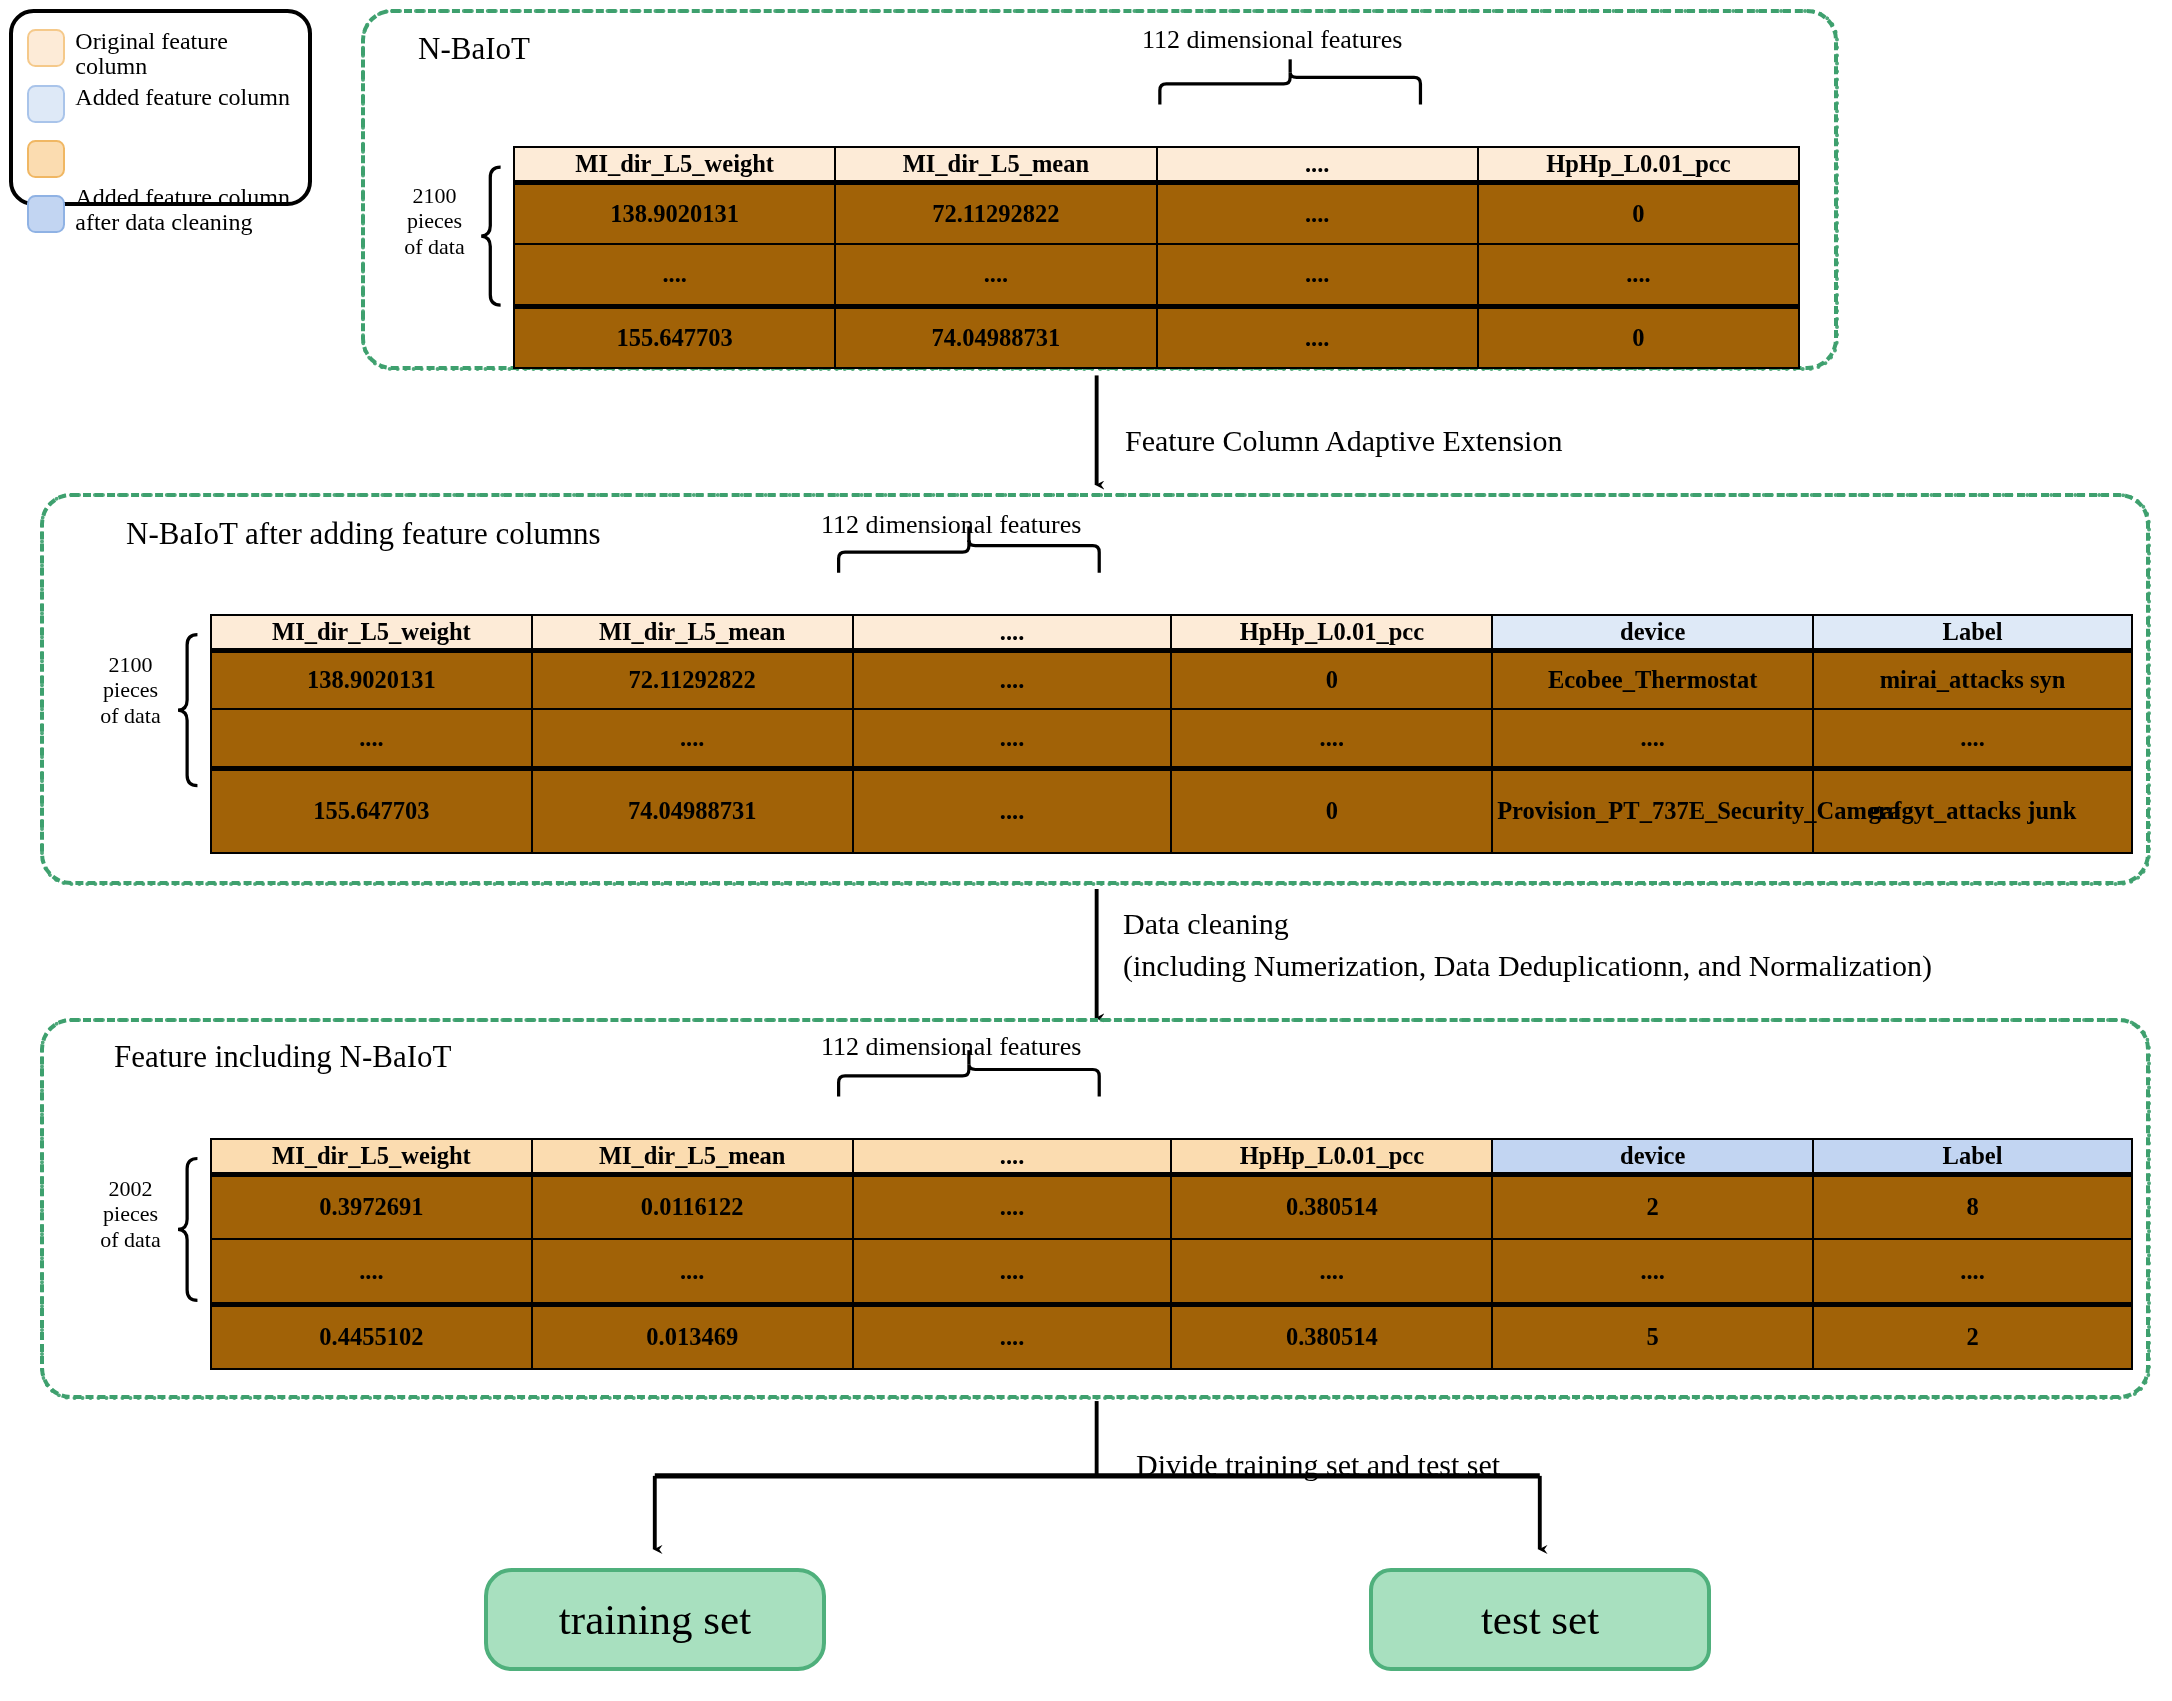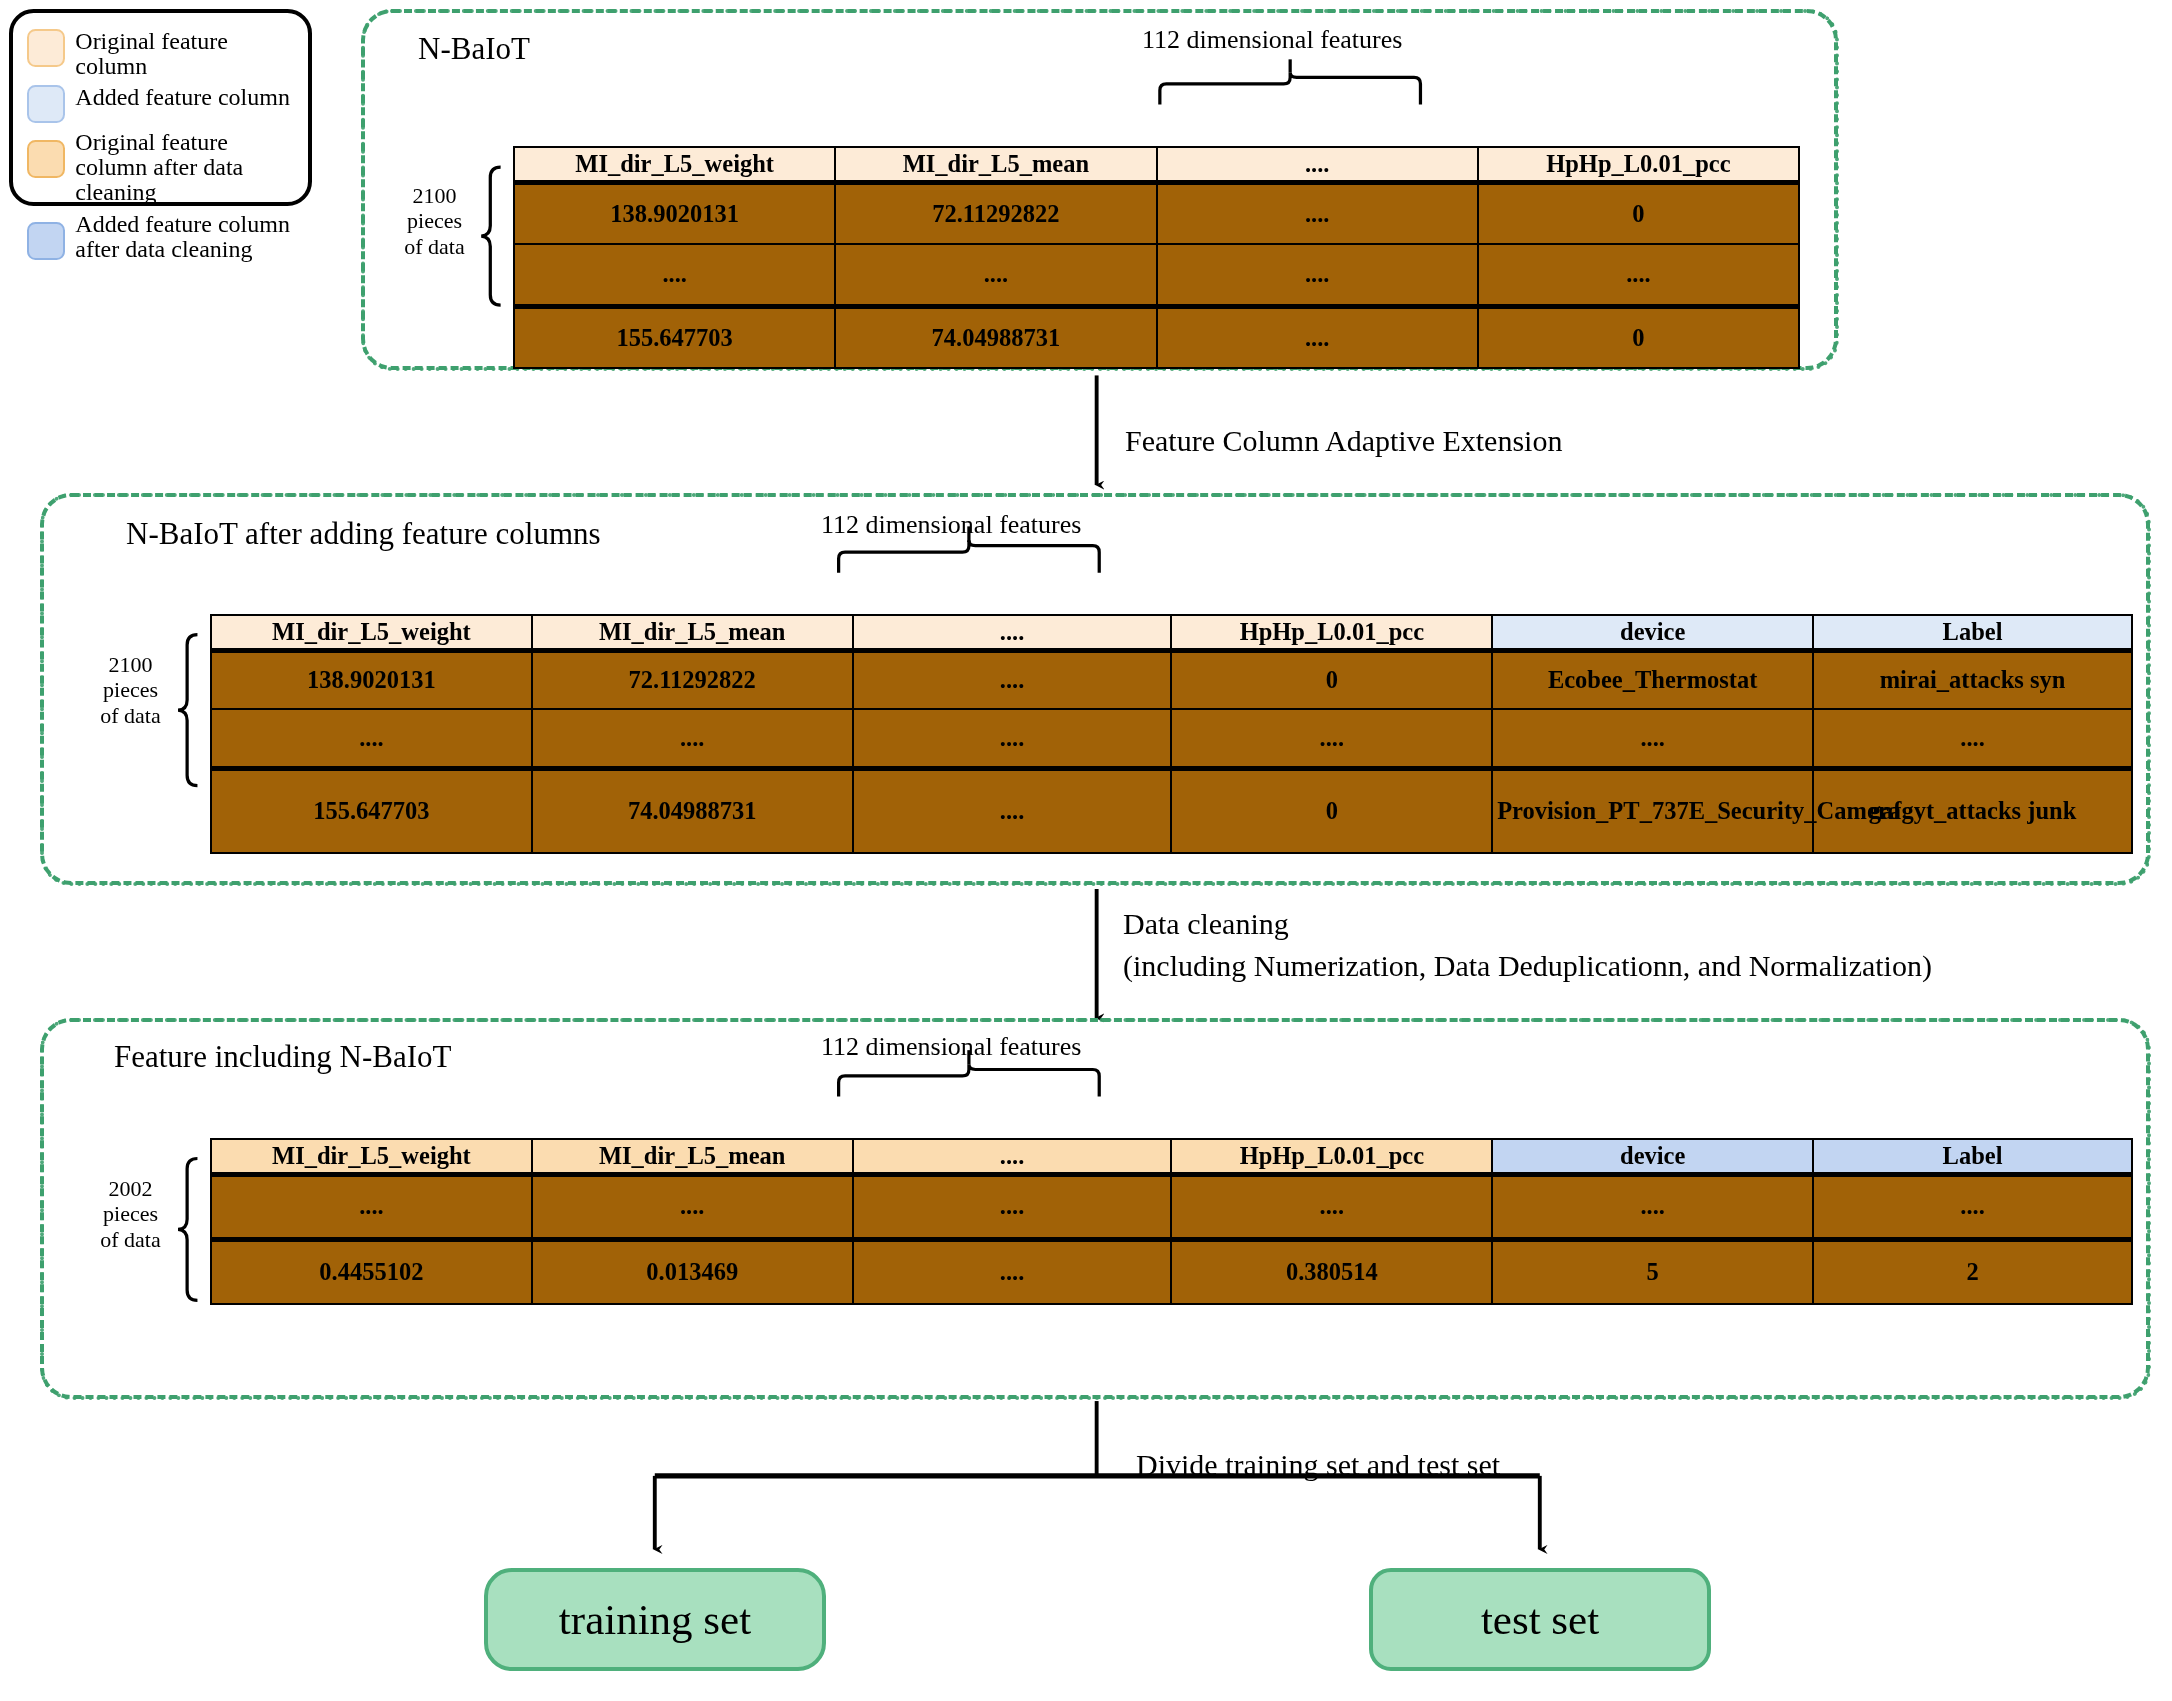--- a/index.html
+++ b/index.html
@@ -63,21 +63,20 @@
   <div class="lg-row">
     <div class="lg-sw o1"></div>
     <div class="lg-tx">Original feature column</div>
   </div>
   <div class="lg-row">
     <div class="lg-sw b1"></div>
     <div class="lg-tx">Added feature column</div>
   </div>
   <div class="lg-row two">
     <div class="lg-sw o2"></div>
-    <div class="lg-tx" style="max-width:239px;">Original feature column after data cleaning</div>
   </div>
   <div class="lg-row two">
     <div class="lg-sw b2"></div>
     <div class="lg-tx" style="max-width:239px;">Added feature column after data cleaning</div>
   </div>
 </div>
 
 <div class="dashbox" style="left:361px;top:9px;width:1477px;height:361px;"></div>
 
 <div class="sec-title" style="left:418px;top:31px;">N-BaIoT</div>
@@ -249,20 +248,28 @@
     </colgroup>
   <tbody>
       <tr class="hdr">
     <td class="hd orange2">MI_dir_L5_weight</td>
     <td class="hd orange2">MI_dir_L5_mean</td>
     <td class="hd orange2">....</td>
     <td class="hd orange2">HpHp_L0.01_pcc</td>
     <td class="hd blue2">device</td>
     <td class="hd blue2">Label</td>
   </tr>
+  <tr style="height:65px;">
+    <td>0.3972691</td>
+    <td>0.0116122</td>
+    <td>....</td>
+    <td>0.380514</td>
+    <td>2</td>
+    <td>8</td>
+  </tr>
   <tr class="dots" style="height:65px;">
     <td>....</td>
     <td>....</td>
     <td>....</td>
     <td>....</td>
     <td>....</td>
     <td>....</td>
   </tr>
   <tr style="height:65px;">
     <td>0.4455102</td>

